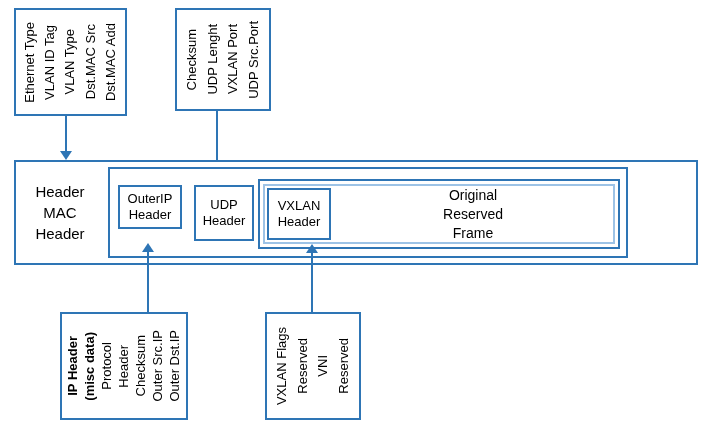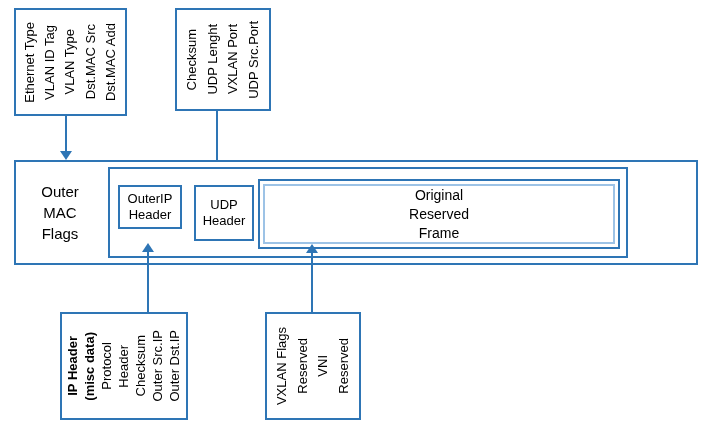--- a/index.html
+++ b/index.html
@@ -50,35 +50,38 @@
   </div>
 
   <div>
     <div class="shaft" style="left:216px; top:111px; height:64px;"></div>
     <div class="head down" style="left:211px; top:173px;"></div>
   </div>
 
   <div class="box" style="left:14px; top:160px; width:684px; height:105px;"></div>
 
   <div class="band-label center" style="left:16px; top:160px; width:88px; height:105px;">
-    <span style="width:64px;">Outer MAC Flags</span>
+    <span style="width:64px;">Header MAC Header</span>
   </div>
 
   <div class="box" style="left:108px; top:167px; width:520px; height:91px;">
 
     <div class="box center cell-label" style="left:8px; top:16px; width:64px; height:44px;">
       <span>OuterIP Header</span>
     </div>
 
     <div class="box center cell-label" style="left:84px; top:16px; width:60px; height:56px;justify-content:flex-end;">
       <span>UDP Header</span>
     </div>
 
     <div class="box" style="left:148px; top:10px; width:362px; height:70px;">
       <div style="position:absolute; inset:3px; border:2px solid var(--light); display:flex; background:#fff;">
+        <div class="box center cell-label" style="position:relative; margin:2px; width:64px; flex:0 0 auto;">
+          <span>VXLAN Header</span>
+        </div>
         <div class="center" style="flex:1;">
           <span style="width:100px; font-size:14px; line-height:19px;">Original Reserved Frame</span>
         </div>
       </div>
     </div>
   </div>
 
 
   <div>
     <div class="head up" style="left:142px; top:243px;"></div>

